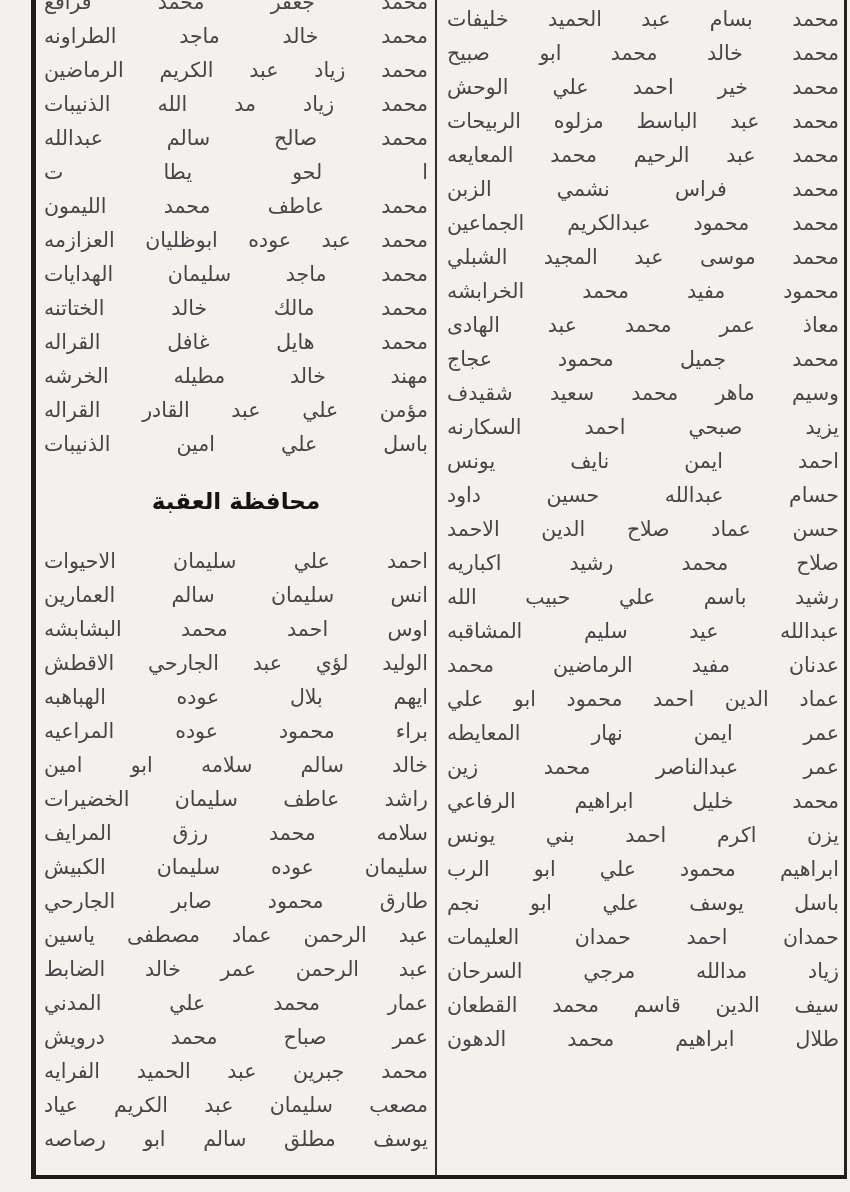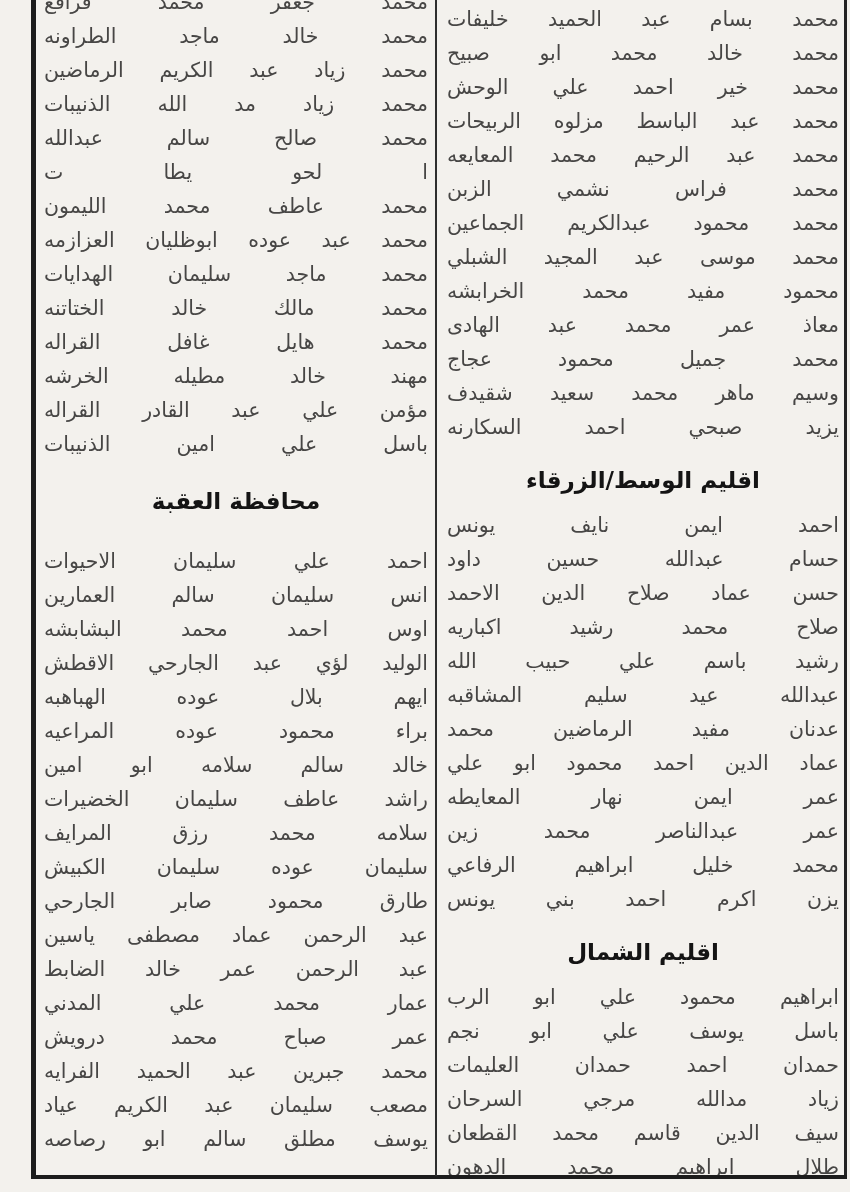--- a/index.html
+++ b/index.html
@@ -336,21 +336,20 @@
           <span>محمد</span>
           <span>سعيد</span>
           <span>شقيدف</span>
         </div>
         <div class="name-row" dir="rtl">
           <span>يزيد</span>
           <span>صبحي</span>
           <span>احمد</span>
           <span>السكارنه</span>
         </div>
-        <div class="section-header">اقليم الوسط/الزرقاء</div>
         <div class="name-row" dir="rtl">
           <span>احمد</span>
           <span>ايمن</span>
           <span>نايف</span>
           <span>يونس</span>
         </div>
         <div class="name-row" dir="rtl">
           <span>حسام</span>
           <span>عبدالله</span>
           <span>حسين</span>
@@ -414,21 +413,20 @@
           <span>ابراهيم</span>
           <span>الرفاعي</span>
         </div>
         <div class="name-row" dir="rtl">
           <span>يزن</span>
           <span>اكرم</span>
           <span>احمد</span>
           <span>بني</span>
           <span>يونس</span>
         </div>
-        <div class="section-header">اقليم الشمال</div>
         <div class="name-row" dir="rtl">
           <span>ابراهيم</span>
           <span>محمود</span>
           <span>علي</span>
           <span>ابو</span>
           <span>الرب</span>
         </div>
         <div class="name-row" dir="rtl">
           <span>باسل</span>
           <span>يوسف</span>

